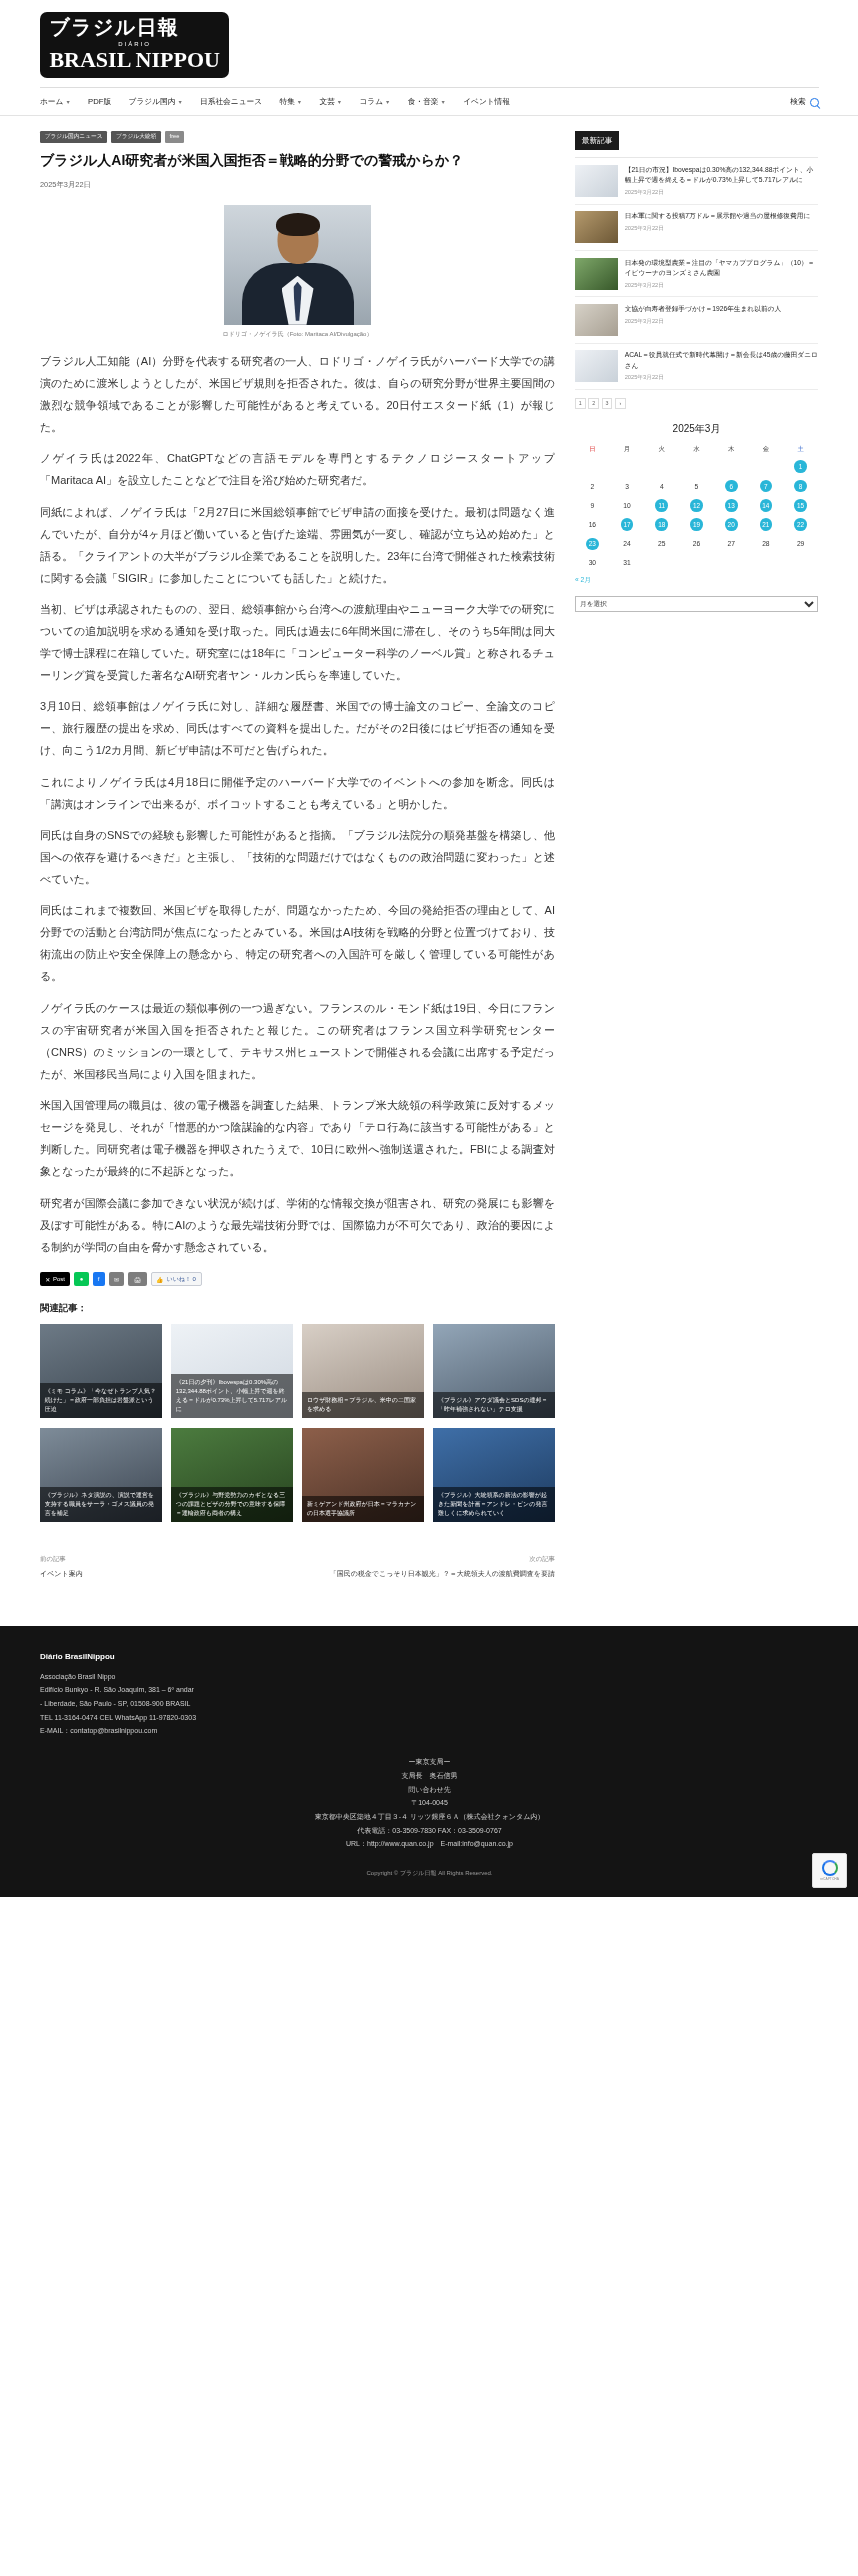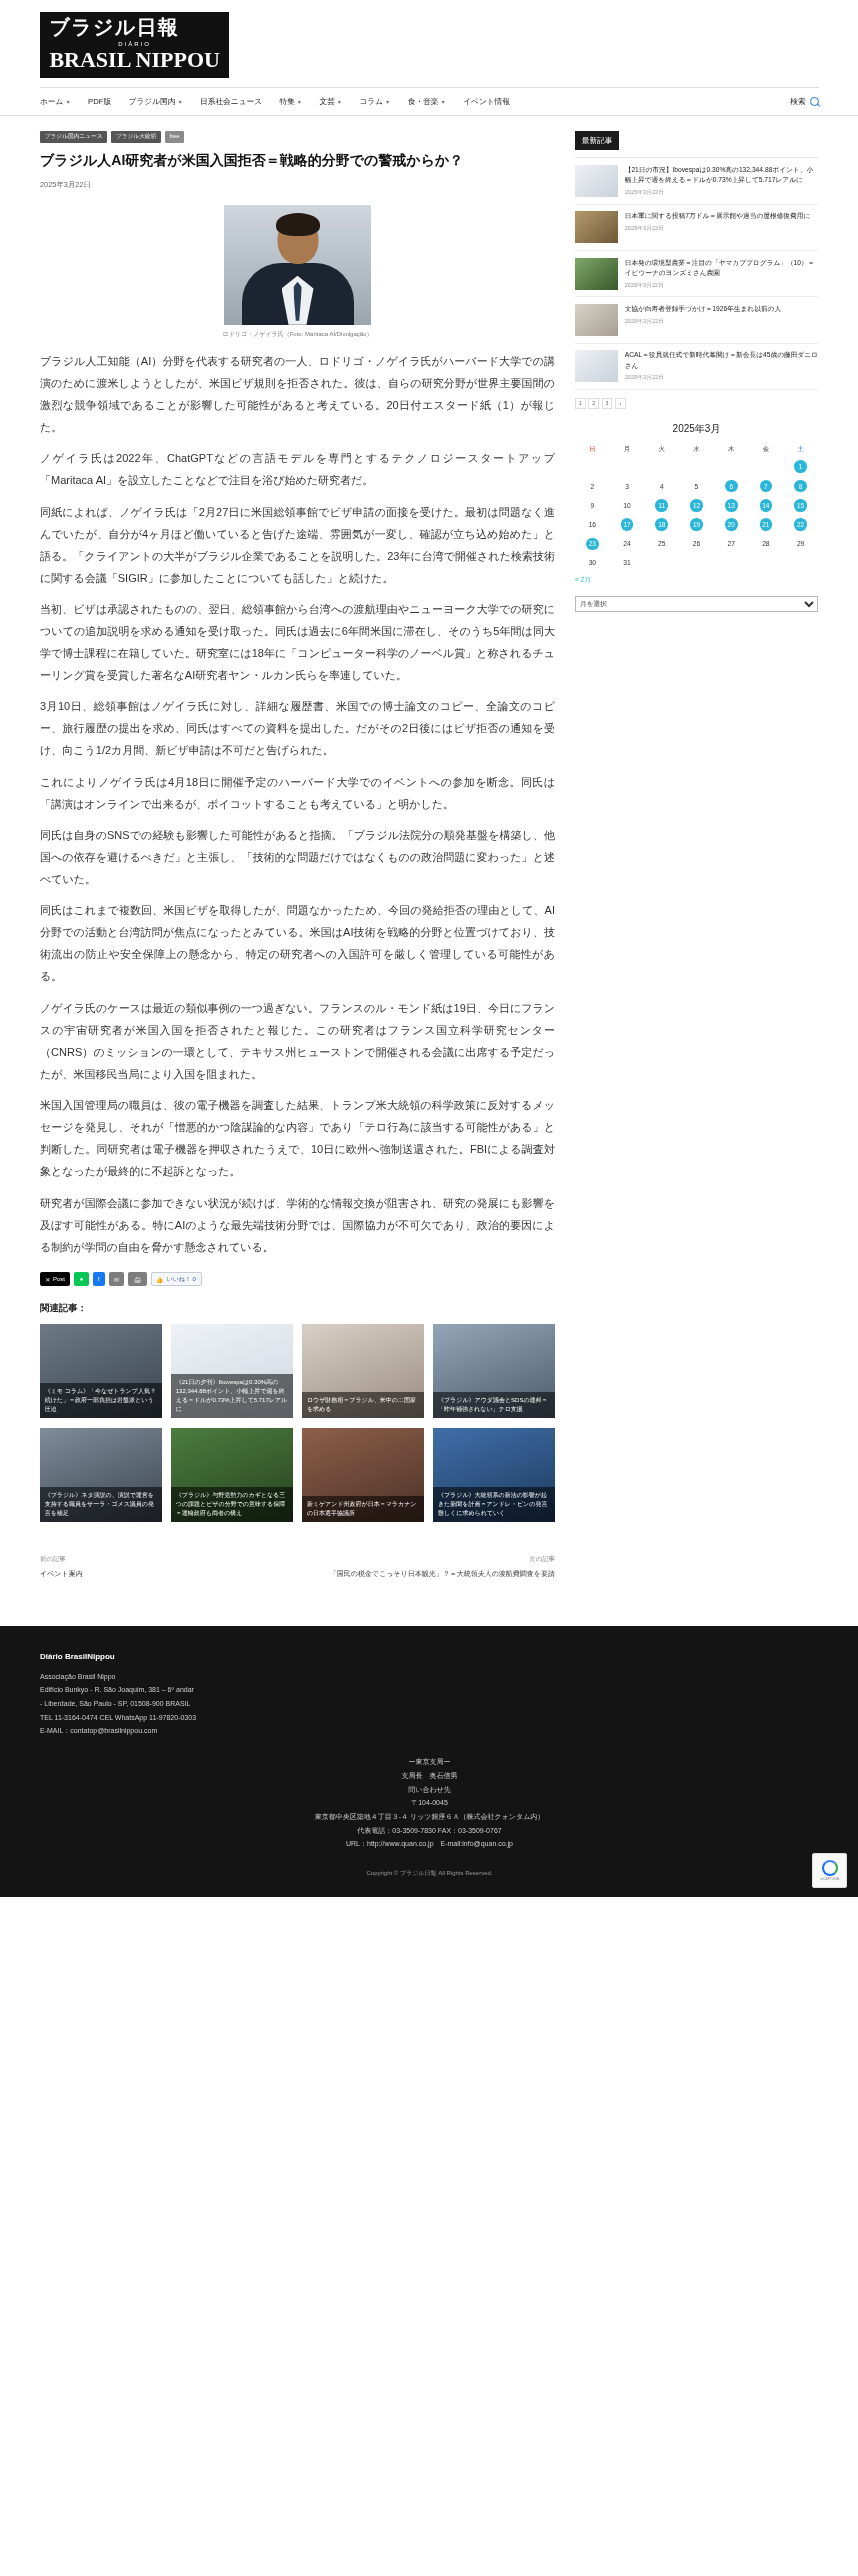--- a/index.html
+++ b/index.html
@@ -16,20 +16,21 @@
   
   .site-header {
     padding: 12px 40px 0 40px;
   }
   .logo-box {
     display:inline-block;
     background:#111;
     color:#fff;
     padding:5.3px 9.4px 6.7px 9.4px;
     line-height:1;
+    border-radius:7px;
   }
   .logo-jp {
     font-size:20px;
     font-weight:bold;
     letter-spacing:1.3px;
     color:#fff;
     font-family:"DejaVu Sans", sans-serif;
     display:block;
     margin-bottom:4px;
   }
@@ -56,21 +57,21 @@
     display:flex;
     align-items:center;
     padding: 0 40px;
     height:28px;
     border-bottom:0.7px solid #e3e3e3;
     font-size:7.7px;
   }
   .nav-items { display:flex; gap:17.4px; align-items:center; }
   .nav-item { color:#222; cursor:pointer; white-space:nowrap; }
   .caret { font-size:5.3px; color:#777; margin-left:2px; }
-  .nav-search { margin-left:auto; display:flex; align-items:flex-start; gap:4.7px; color:#222; font-size:7.7px;}
+  .nav-search { margin-left:auto; display:flex; align-items:flex-end; gap:4.7px; color:#222; font-size:7.7px;}
   .mag {
     width:8.7px;height:8.7px;border:1.3px solid #1a73e8;border-radius:50%;
     position:relative; display:inline-block;
   }
   .mag::after{
     content:""; position:absolute; width:1.3px;height:4px;background:#1a73e8;
     right:-1.3px; bottom:-2.7px; transform:rotate(-45deg);
   }
 
   

